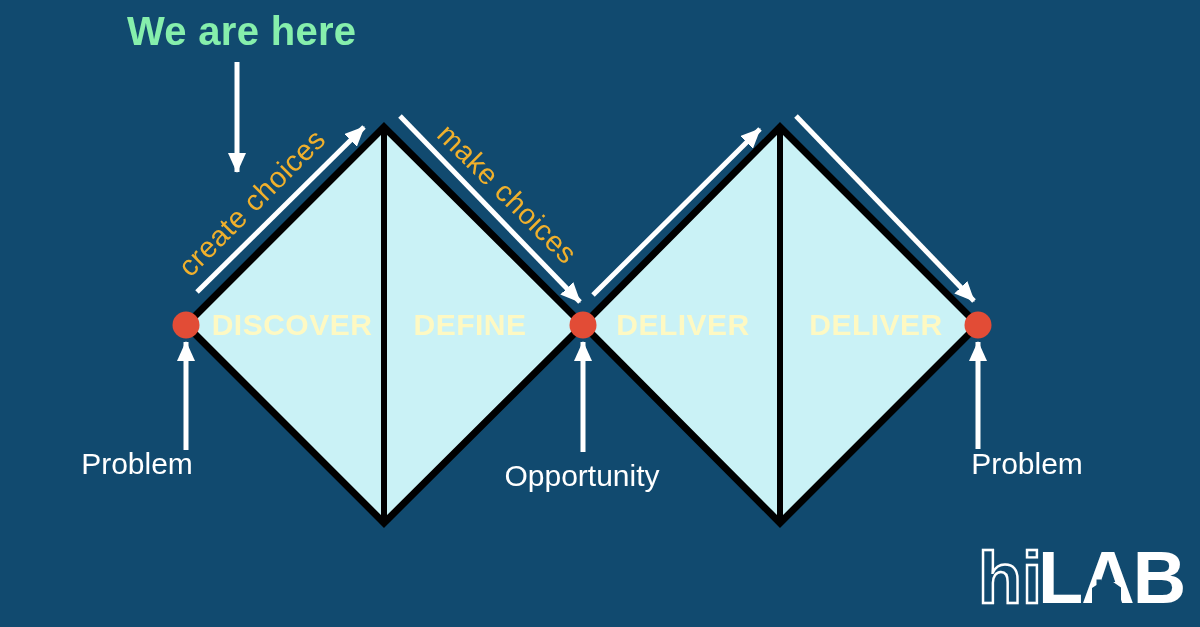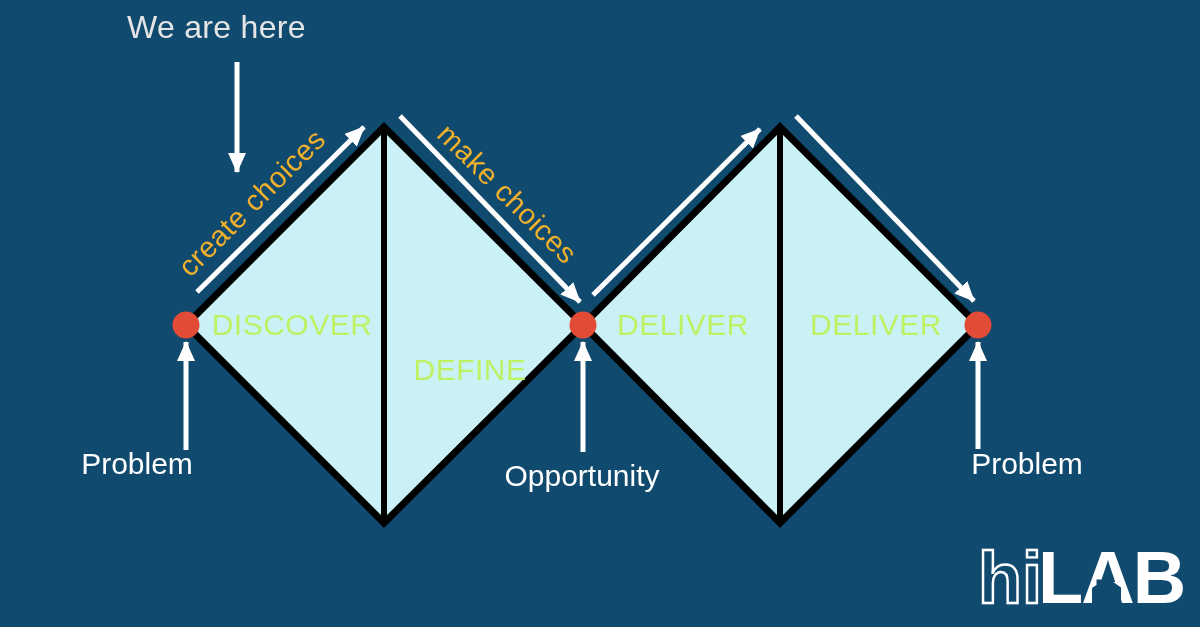--- a/index.html
+++ b/index.html
@@ -7,29 +7,29 @@
     width: 1200px; height: 627px;
     background: #114a6f;
     overflow: hidden;
     position: relative;
     font-family: "Liberation Sans", sans-serif;
   }
   .layer-svg { position: absolute; left: 0; top: 0; }
   .lbl { position: absolute; white-space: nowrap; }
   .we-are-here {
     left: 127px; top: 9px;
-    color: #e5e5e5; font-size: 32px; font-weight: 400; letter-spacing: 0.3px;
+    color: #86efac; font-size: 40px; font-weight: 700; letter-spacing: 0.3px;
   }
   .slope-label {
     color: #f0b02c; font-size: 29px; font-weight: 500; letter-spacing: 0.5px;
   }
   .slope-label.create { left: 252px; top: 203px; transform: translate(-50%,-50%) rotate(-45deg); }
   .slope-label.make   { left: 507px; top: 194px; transform: translate(-50%,-50%) rotate(45deg); }
   .stage-label {
-    color: #bef264; font-size: 30px; font-weight: 400; letter-spacing: 0.5px;
+    color: #fef9c3; font-size: 30px; font-weight: 700; letter-spacing: 0.5px;
     transform: translate(-50%,-50%);
   }
   .node-label {
     color: #ffffff; font-size: 30px; font-weight: 400;
     transform: translate(-50%,-50%);
     text-align: right;
   }
 </style>
 </head>
 <body>
@@ -69,21 +69,21 @@
       <path d="M1092,605 L1092,588 L1096.5,585.1 L1096.5,579.5 L1101.5,579.5 L1101.5,581.9 L1107.5,578 L1121,587.5 L1121,605 Z" fill="#114a6f"></path>
     </g>
   </svg>
 
   <div class="lbl we-are-here">We are here</div>
 
   <div class="lbl slope-label create">create choices</div>
   <div class="lbl slope-label make">make choices</div>
 
   <div class="lbl stage-label" style="left:292px; top:325px;">DISCOVER</div>
-  <div class="lbl stage-label" style="left:470px; top:325px;margin-top:45px;">DEFINE</div>
+  <div class="lbl stage-label" style="left:470px; top:325px;">DEFINE</div>
   <div class="lbl stage-label" style="left:683px; top:325px;">DELIVER</div>
   <div class="lbl stage-label" style="left:876px; top:325px;">DELIVER</div>
 
   <div class="lbl node-label" style="left:137px; top:464px;">Problem</div>
   <div class="lbl node-label" style="left:582px; top:476px;">Opportunity</div>
   <div class="lbl node-label" style="left:1027px; top:464px;">Problem</div>
 
 </div>
 
 </body></html>

